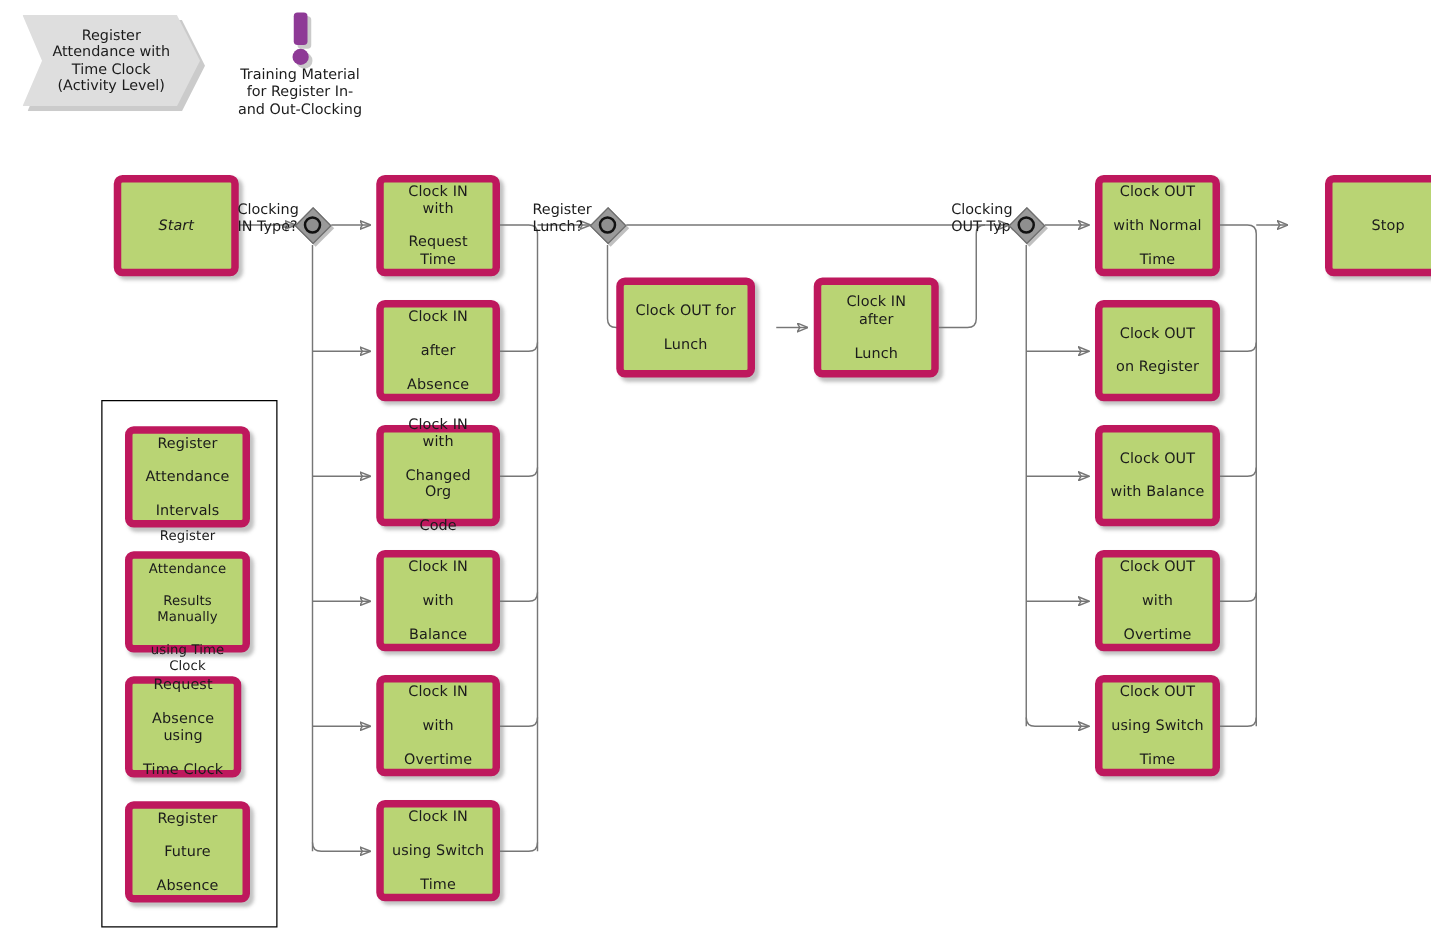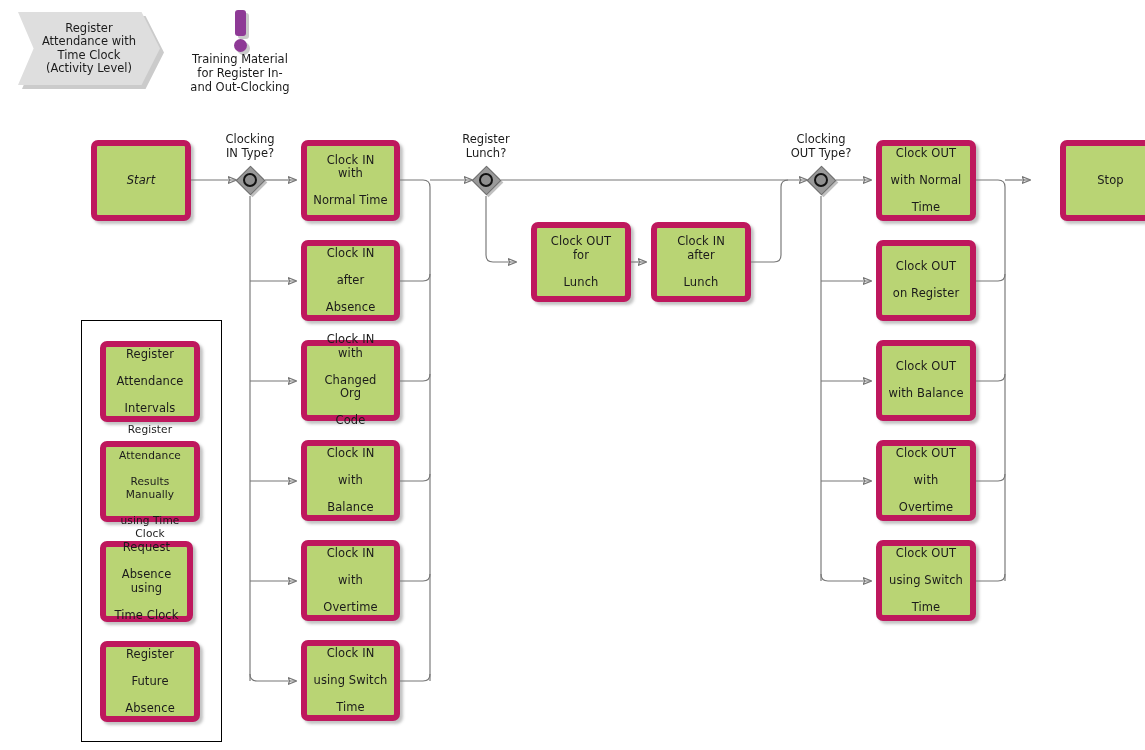--- a/index.html
+++ b/index.html
@@ -122,26 +122,27 @@
     position:absolute;
     left:8px;top:8px;
     width:14px;height:14px;
     border:2.4px solid #111111;
     border-radius:50%;
     box-sizing:border-box;
     background:#8f8f8f;
   }
   .gw-label{
     position:absolute;
-    text-align:center;
+    text-align:left;
     font-size:11.5px;
     line-height:13.5px;
     color:#1b1b1b;
     white-space:nowrap;
     z-index:7;
+    margin-top:28px;
   }
 
   
   .conn{
     position:absolute;
     left:0;top:0;
     width:1145px;height:750px;
     z-index:2;
     pointer-events:none;
   }
@@ -251,21 +252,21 @@
   </div>
   <div class="gateway" style="left:235px;top:165px;">
     <div class="gw-diamond-shadow"></div>
     <div class="gw-diamond"></div>
     <div class="gw-ring"></div>
   </div>
 
   <div class="task" style="left:301px;top:140px;width:99px;height:81px;">
     <span>
       <span>Clock IN with</span><br>
-      <span>Normal Time</span>
+      <span>Request Time</span>
     </span>
   </div>
   <div class="task" style="left:301px;top:240px;width:99px;height:81px;">
     <span>
       <span>Clock IN</span><br>
       <span>after</span><br>
       <span>Absence</span>
     </span>
   </div>
   <div class="task" style="left:301px;top:340px;width:99px;height:81px;">
@@ -300,21 +301,21 @@
   <div class="gw-label" style="left:426px;top:133px;width:120px;">
     <span>Register</span><br>
     <span>Lunch?</span>
   </div>
   <div class="gateway" style="left:471px;top:165px;">
     <div class="gw-diamond-shadow"></div>
     <div class="gw-diamond"></div>
     <div class="gw-ring"></div>
   </div>
 
-  <div class="task" style="left:531px;top:222px;width:100px;height:80px;">
+  <div class="task" style="left:493px;top:222px;width:111px;height:80px;">
     <span>
       <span>Clock OUT for</span><br>
       <span>Lunch</span>
     </span>
   </div>
   <div class="task" style="left:651px;top:222px;width:100px;height:80px;">
     <span>
       <span>Clock IN after</span><br>
       <span>Lunch</span>
     </span>

